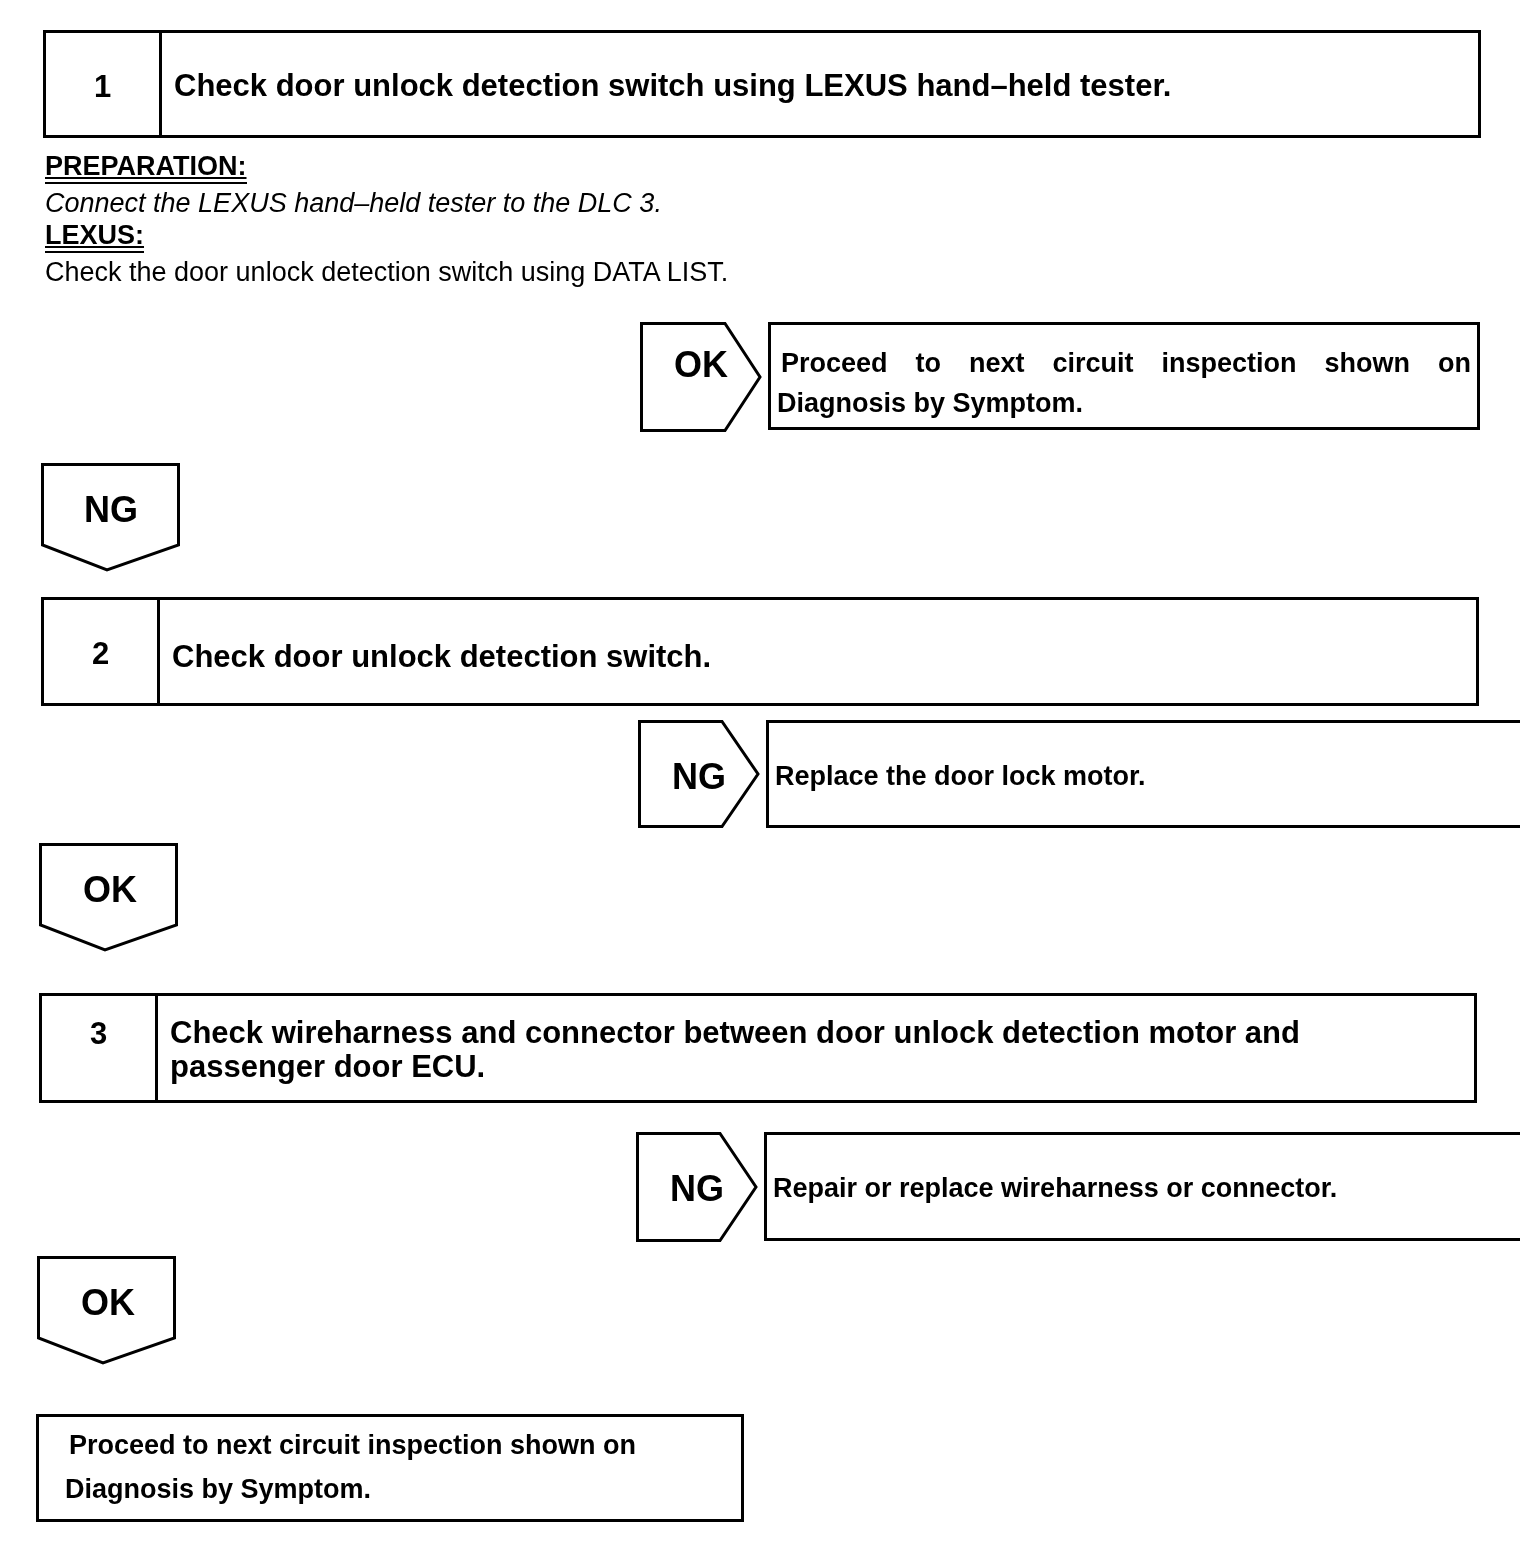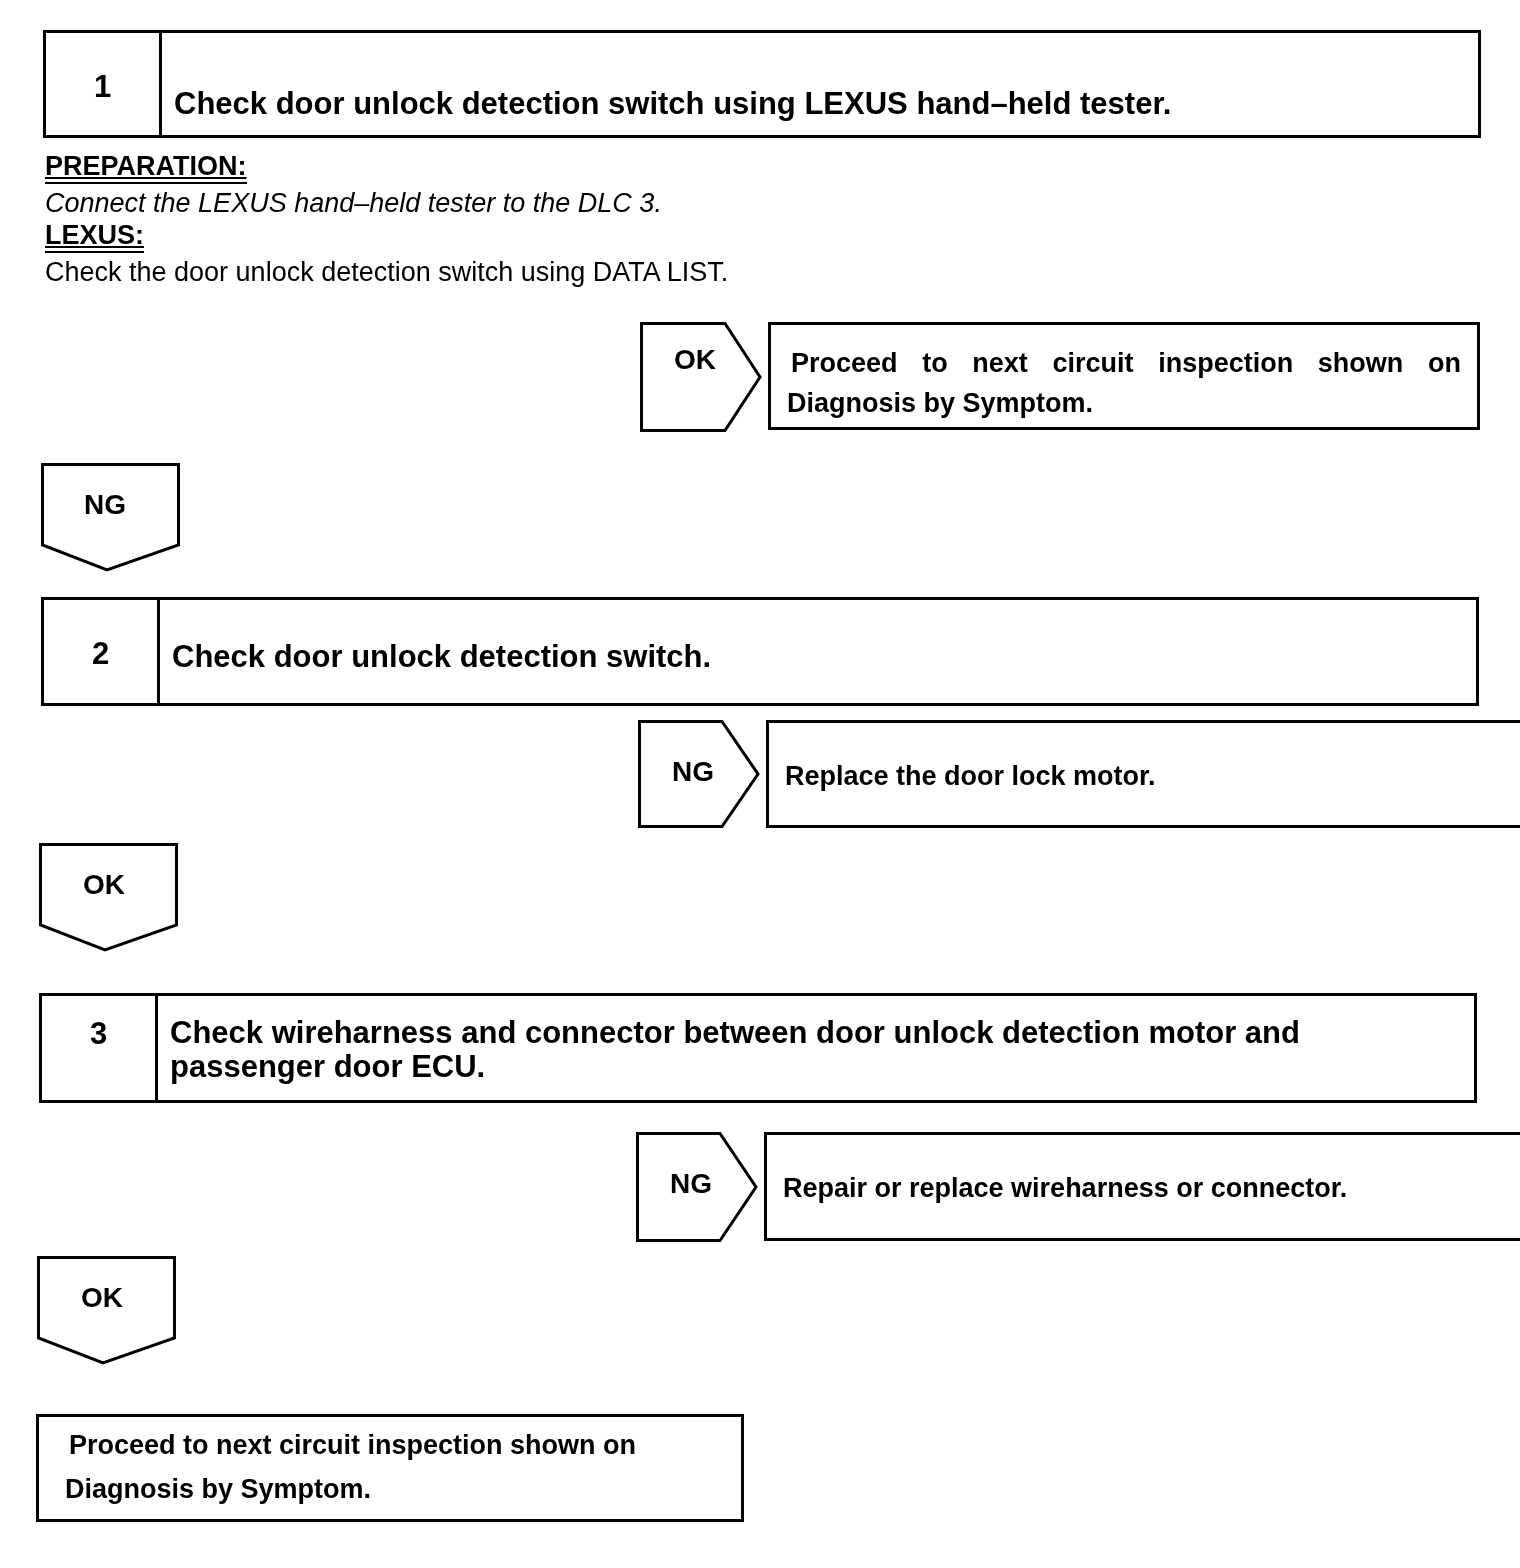--- a/index.html
+++ b/index.html
@@ -3,30 +3,30 @@
 <meta charset="utf-8">
 <style>
   html, body { margin: 0; padding: 0; background: #ffffff; }
   body { width: 1520px; height: 1568px; position: relative; font-family: "Liberation Sans", sans-serif; color: #000; overflow: hidden; }
   .abs { position: absolute; box-sizing: border-box; }
   .step-box { border: 3px solid #000; display: flex; }
   .step-num { width: 113px; border-right: 3px solid #000; font-weight: bold; font-size: 31px; display: flex; justify-content: center; }
   .step-title { font-weight: bold; font-size: 31px; padding-left: 12px; line-height: 34px; }
   .label-h { font-weight: bold; font-size: 27px; border-bottom: 2px solid #000; display: inline-block; line-height: 32px; text-decoration: underline; }
   .plain { font-size: 27px; line-height: 32px; }
-  .result-box { border: 3px solid #000; font-weight: bold; font-size: 27px; line-height: 40px; padding: 0 16px; }
+  .result-box { border: 3px solid #000; font-weight: bold; font-size: 27px; line-height: 40px; padding: 0 6px; }
   .arrow-right, .arrow-down { overflow: visible; }
-  .arrow-label { position: absolute; font-weight: bold; font-size: 28px; }
+  .arrow-label { position: absolute; font-weight: bold; font-size: 36px; }
 </style>
 </head>
 <body>
 
 <div class="abs step-box" style="left:43px;top:30px;width:1438px;height:108px;">
   <div class="step-num" style="padding-top:36px;">1</div>
-  <div class="step-title" style="padding-top:54px;">Check door unlock detection switch using LEXUS hand–held tester.</div>
+  <div class="step-title" style="padding-top:36px;">Check door unlock detection switch using LEXUS hand–held tester.</div>
 </div>
 
 <div class="abs" style="left:45px;top:150px;">
   <div><span class="label-h">PREPARATION:</span></div>
   <div class="plain" style="margin-top:3px;font-style:italic;">Connect the LEXUS hand–held tester to the DLC 3.</div>
   <div><span class="label-h">LEXUS:</span></div>
   <div class="plain" style="margin-top:3px;">Check the door unlock detection switch using DATA LIST.</div>
 </div>
 
 <div class="abs" style="left:640px;top:322px;width:125px;height:110px;">

